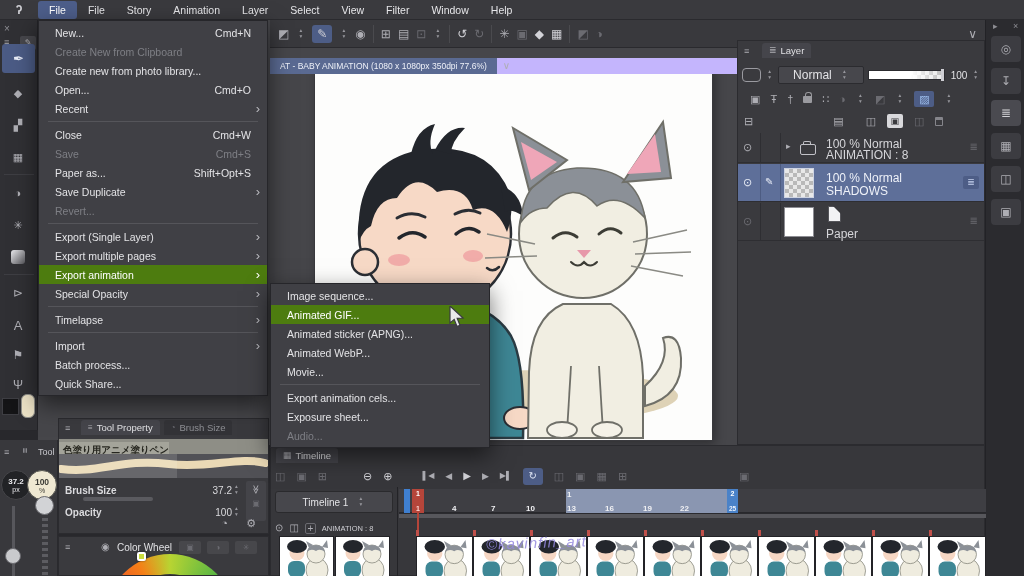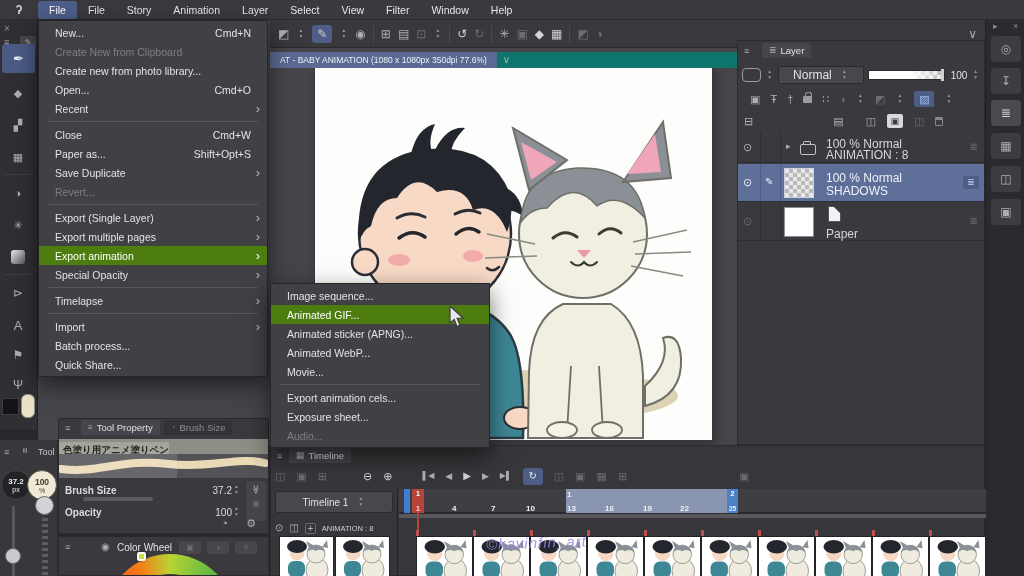--- a/index.html
+++ b/index.html
@@ -148,21 +148,21 @@
   <i class="g g-spinner"></i>
   <i class="g g-square dim"></i>
   <i class="g g-eraser bright"></i>
   <i class="g g-frame bright"></i>
   <span style="width:1px;height:18px;background:#4a4a4e"></span>
   <i class="g g-rotate dim"></i>
   <i class="g g-blend dim"></i>
   <i class="g g-chevd" style="margin-left:auto"></i>
 </div>
 
-<div class="abs" style="left:270px;top:52px;width:715px;height:16px;background:#0f766e;display:flex;align-items:center">
+<div class="abs" style="left:270px;top:58px;width:715px;height:16px;background:#c4b5fd;display:flex;align-items:center">
   <div style="background:#5a6a92;height:16px;display:flex;align-items:center;padding:0 10px;max-width:460px">
     <span style="font-size:8.5px;color:#eef1f8;white-space:nowrap">AT - BABY ANIMATION (1080 x 1080px 350dpi 77.6%)</span>
   </div>
   <i class="g g-chevd" style="margin-left:6px;font-size:10px"></i>
 </div>
 
 <div class="abs" style="left:0;top:20px;width:38px;height:410px;background:#303034;border-right:1px solid #232327">
   <i class="g g-close abs" style="left:4px;top:4px;font-size:10px;color:#8e8e94"></i>
   <i class="g g-menu abs" style="left:4px;top:18px;font-size:9px"></i>
   <span class="abs" style="left:20px;top:16px;width:16px;height:14px;background:#47474c;border-radius:2px;display:flex;align-items:center;justify-content:center">
@@ -383,21 +383,21 @@
     <i class="g g-eye abs dim" style="left:5px;top:13px;font-size:11px"></i>
     <span class="abs" style="left:46px;top:4px;width:30px;height:30px;background:#fff;border:1px solid #8d8d93"></span>
     <span class="pageic abs" style="left:90px;top:3px"></span>
     <span class="abs" style="left:88px;top:24px;color:#d6d6da">Paper</span>
     <i class="g g-stack dim abs" style="right:6px;top:13px;font-size:10px"></i>
   </div>
 </div>
 
 <div class="panel" style="left:270px;top:445px;width:715px;height:131px;background:#37373b">
   <i class="g g-menu abs" style="left:6px;top:6px;font-size:9px"></i>
-  <span class="tabchip abs" style="left:18px;top:2px">
+  <span class="tabchip abs" style="left:5px;top:2px">
       <i class="g g-film" style="font-size:9px"></i>
       <span>Timeline</span>
     </span>
   <div class="abs" style="left:4px;top:19px;width:707px;height:22px;display:flex;align-items:center;gap:11px;font-size:11px">
     <i class="g g-cells dim"></i>
     <i class="g g-square dim"></i>
     <i class="g g-newdoc dim"></i>
     <span style="width:14px"></span>
     <i class="g g-zoomout bright"></i>
     <i class="g g-zoomin bright"></i>
@@ -530,20 +530,24 @@
       <span class="sc">Cmd+O</span>
     </div>
   <div class="mi sub">
       <span>Recent</span>
     </div>
   <div class="msep"></div>
   <div class="mi">
       <span>Close</span>
       <span class="sc">Cmd+W</span>
     </div>
+  <div class="mi dim">
+      <span>Save</span>
+      <span class="sc">Cmd+S</span>
+    </div>
   <div class="mi">
       <span>Paper as...</span>
       <span class="sc">Shift+Opt+S</span>
     </div>
   <div class="mi sub">
       <span>Save Duplicate</span>
     </div>
   <div class="mi dim">
       <span>Revert...</span>
     </div>

